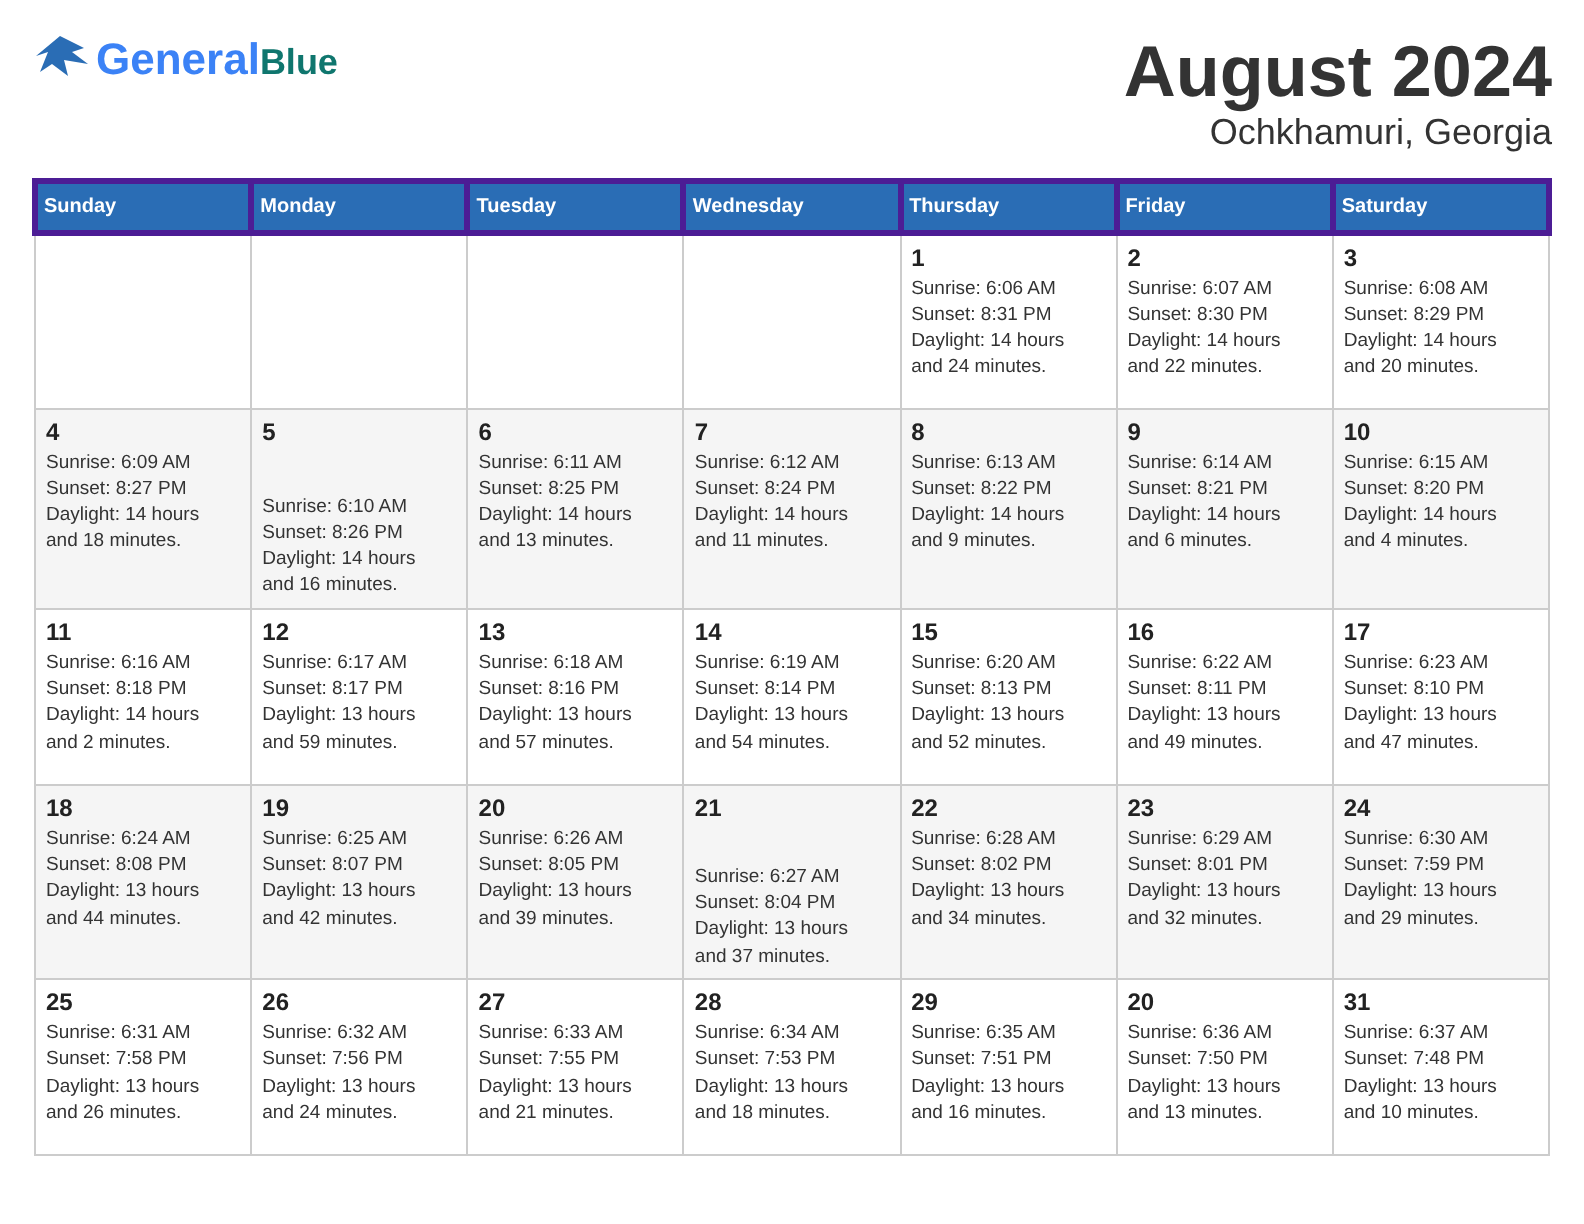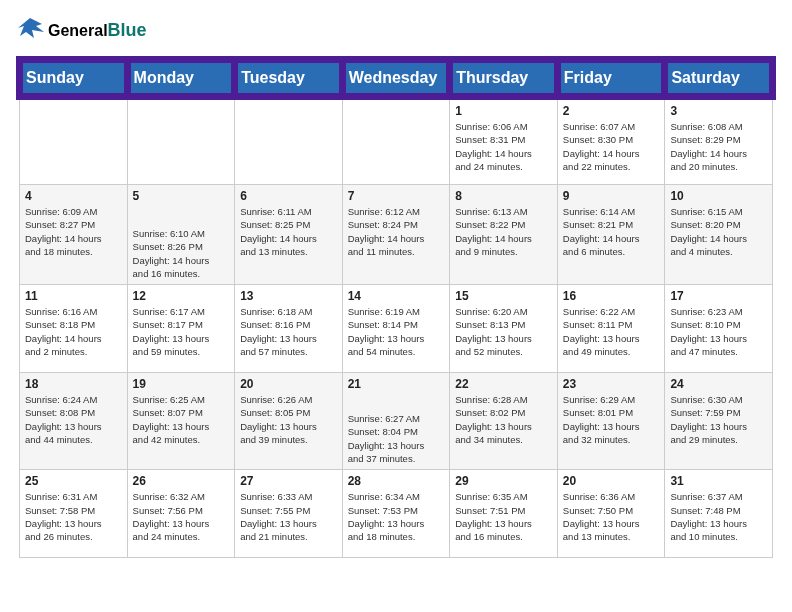--- a/index.html
+++ b/index.html
@@ -15,23 +15,23 @@
       justify-content: space-between;
       align-items: flex-start;
       margin-bottom: 12px;
     }
     .logo {
       display: flex;
       align-items: center;
       gap: 4px;
     }
     .logo-text-general {
-      font-size: 16px;
-      font-weight: bold;
-      color: #000000;
+      font-size: 22px;
+      font-weight: bold;
+      color: #3b82f6;
       line-height: 1;
     }
     .logo-text-blue {
       font-size: 18px;
       font-weight: bold;
       color: #0f766e;
       line-height: 1;
     }
     .logo-bird {
       width: 28px;
@@ -51,25 +51,25 @@
       color: #333;
     }
     table {
       width: 100%;
       border-collapse: collapse;
       table-layout: fixed;
     }
     thead tr th {
       background-color: #2a6db5;
       color: #fff;
-      font-size: 16px;
+      font-size: 10px;
       font-weight: bold;
       padding: 6px 3px;
       text-align: left;
-      border: 7px solid #4c1d95;
+      border: 3px solid #4c1d95;
     }
     tbody tr td {
       border: 1px solid #ccc;
       vertical-align: top;
       padding: 4px 5px;
       font-size: 10px;
       color: #222;
       height: 88px;
       background: #fff;
     }
@@ -97,20 +97,24 @@
 <div class="header-area">
   <div class="logo">
     <div class="logo-bird">
       <svg viewBox="0 0 28 28" xmlns="http://www.w3.org/2000/svg">
         <polygon points="14,2 26,8 20,10 28,16 16,14 18,22 10,16 4,20 8,10 2,12" fill="#2a6db5"></polygon>
       </svg>
     </div>
     <div>
       <span class="logo-text-general">General</span><span class="logo-text-blue">Blue</span>
     </div>
+  </div>
+  <div class="title-area">
+    <div class="month-title">August 2024</div>
+    <div class="location-title">Ochkhamuri, Georgia</div>
   </div>
 </div>
 
 <table>
   <thead>
     <tr>
       <th>Sunday</th>
       <th>Monday</th>
       <th>Tuesday</th>
       <th>Wednesday</th>

